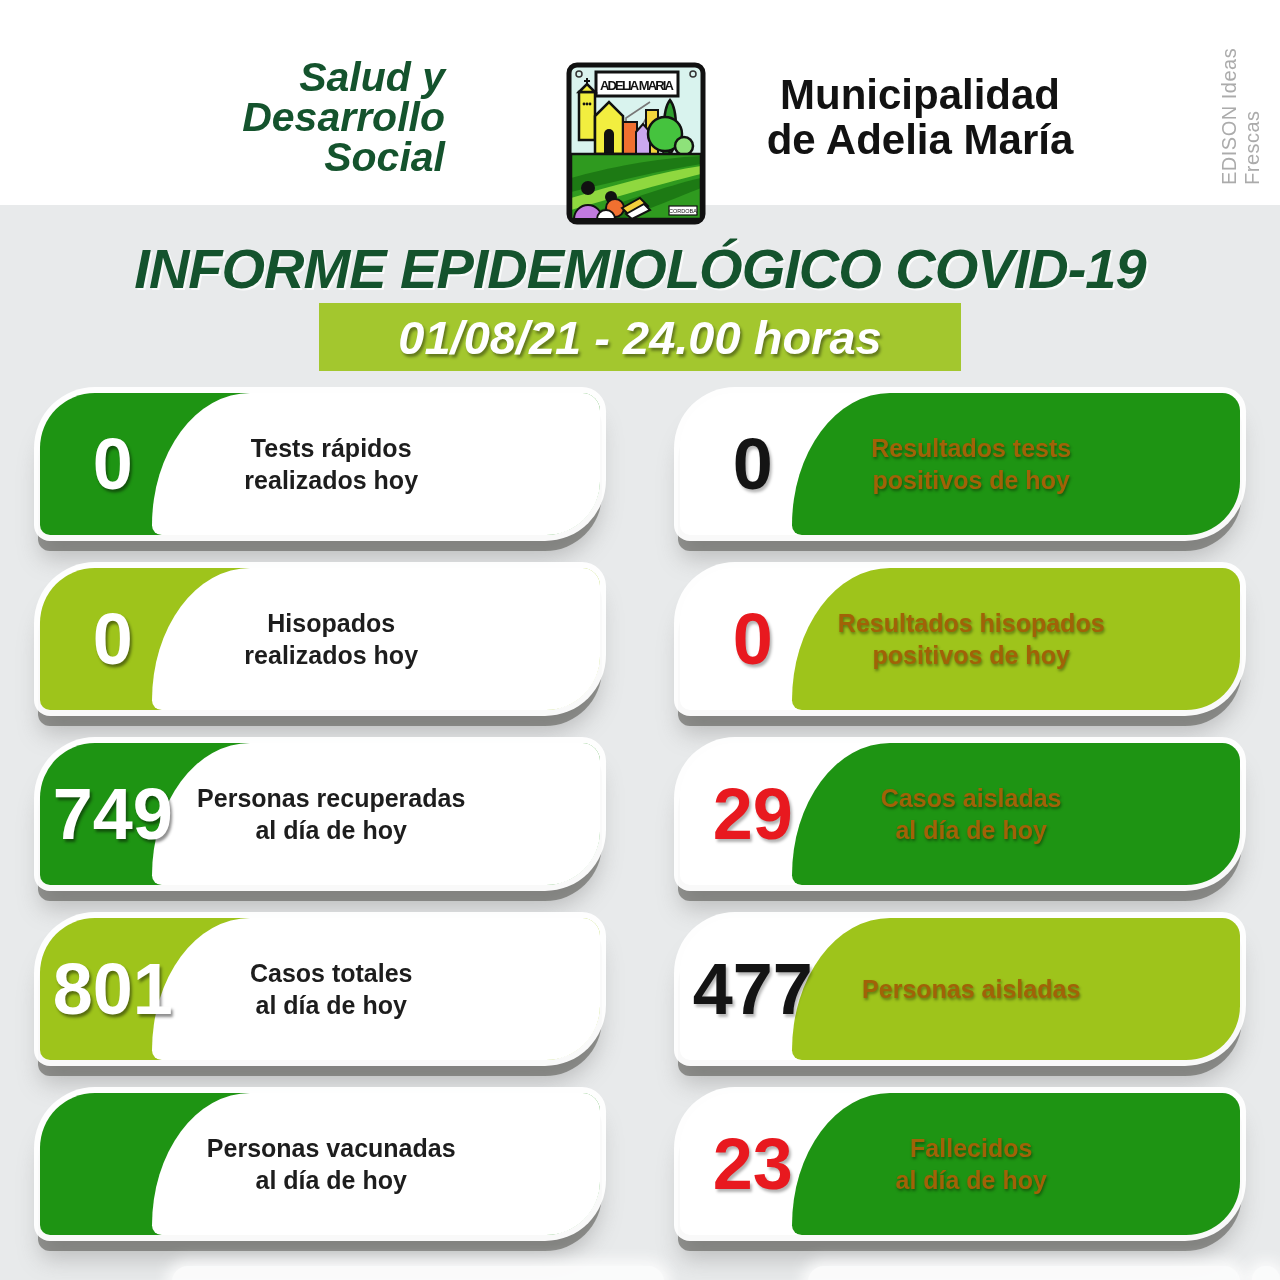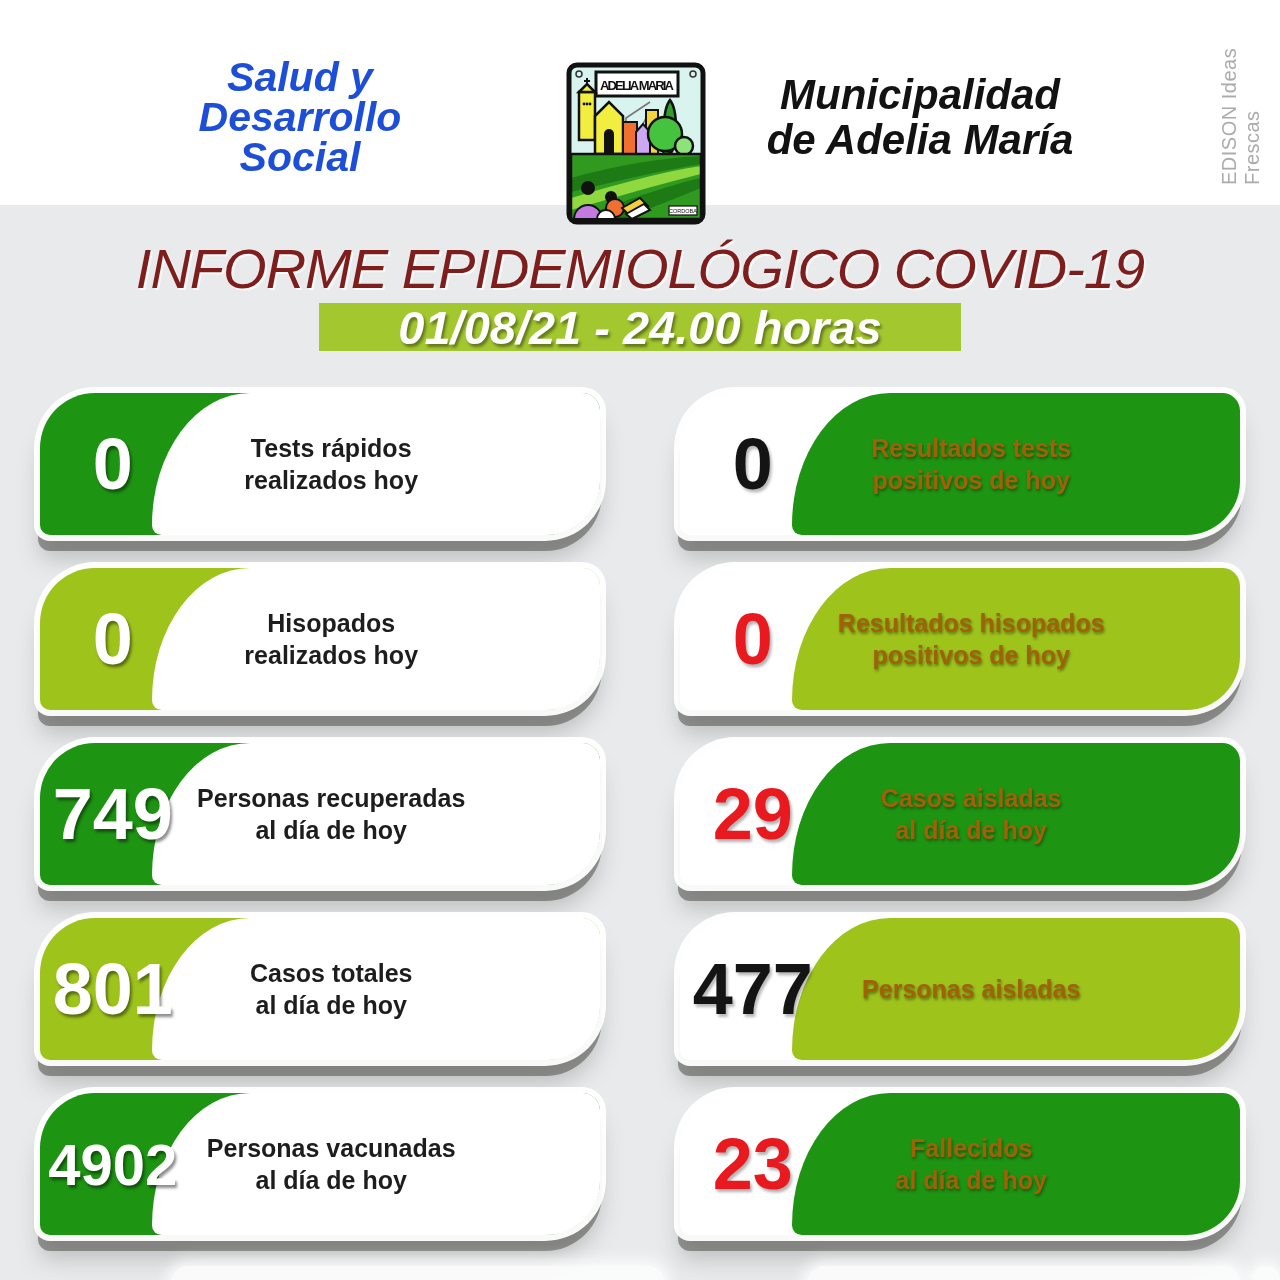--- a/index.html
+++ b/index.html
@@ -3,36 +3,36 @@
 <meta charset="utf-8">
 <style>
   html,body{margin:0;padding:0;}
   body{width:1280px;height:1280px;overflow:hidden;background:#e8eaeb;
        font-family:"Liberation Sans",sans-serif;}
   .page{position:relative;width:1280px;height:1280px;background:#e8eaeb;}
 
   
   .header{position:absolute;top:0;left:0;width:1280px;height:205px;background:#ffffff;}
   .brand-left{position:absolute;left:155px;top:58px;width:290px;
-      color:#1d4ed8;font-weight:700;font-style:italic;font-size:41px;line-height:.97;
-      text-align:center;white-space:pre-line;}
+      color:#14532d;font-weight:700;font-style:italic;font-size:41px;line-height:.97;
+      text-align:right;white-space:pre-line;}
   .muni{position:absolute;left:735px;top:72px;width:370px;
-      color:#121212;font-weight:700;font-style:italic;font-size:42px;line-height:1.08;
+      color:#121212;font-weight:700;font-size:42px;line-height:1.08;
       text-align:center;white-space:pre-line;}
   .credit{position:absolute;top:10px;right:16px;height:175px;
       writing-mode:vertical-rl;transform:rotate(180deg);
       color:#ababab;font-size:20px;letter-spacing:.5px;display:flex;align-items:center;}
   .logo{position:absolute;left:566px;top:58px;width:140px;height:168px;z-index:3;}
 
   
   .title{position:absolute;top:236px;left:0;width:1280px;text-align:center;
-      color:#7f1d1d;font-weight:400;font-style:italic;font-size:56px;letter-spacing:-1px;
+      color:#14532d;font-weight:700;font-style:italic;font-size:56px;letter-spacing:-1px;
       text-shadow:2px 2px 0 rgba(255,255,255,.75);}
   .date-banner{position:absolute;top:303px;left:50%;transform:translateX(-50%);
-      width:642px;height:48px;background:#a3c72e;
+      width:642px;height:68px;background:#a3c72e;
       display:flex;align-items:center;justify-content:center;
       color:#ffffff;font-weight:700;font-style:italic;font-size:47px;
       text-shadow:2px 3px 3px rgba(0,0,0,.4);}
 
   
   .cards{position:absolute;left:40px;top:393px;width:1200px;
       display:grid;grid-template-columns:560px 560px;column-gap:80px;row-gap:33px;}
   .card{position:relative;width:560px;height:142px;
       border-radius:55px 18px 55px 10px;
       box-shadow:0 0 0 6px rgba(255,255,255,.95),
@@ -180,21 +180,20 @@
     </div>
 
     <div class="card nr light">
       <div class="zone"></div>
       <div class="num black">477</div>
       <div class="txt">Personas aisladas</div>
     </div>
 
     <div class="card nl dark">
       <div class="zone"></div>
-      <div class="num white sz-s">4902</div>
       <div class="txt">Personas vacunadas
 al día de hoy</div>
     </div>
 
     <div class="card nr dark">
       <div class="zone"></div>
       <div class="num red">23</div>
       <div class="txt">Fallecidos
 al día de hoy</div>
     </div>

